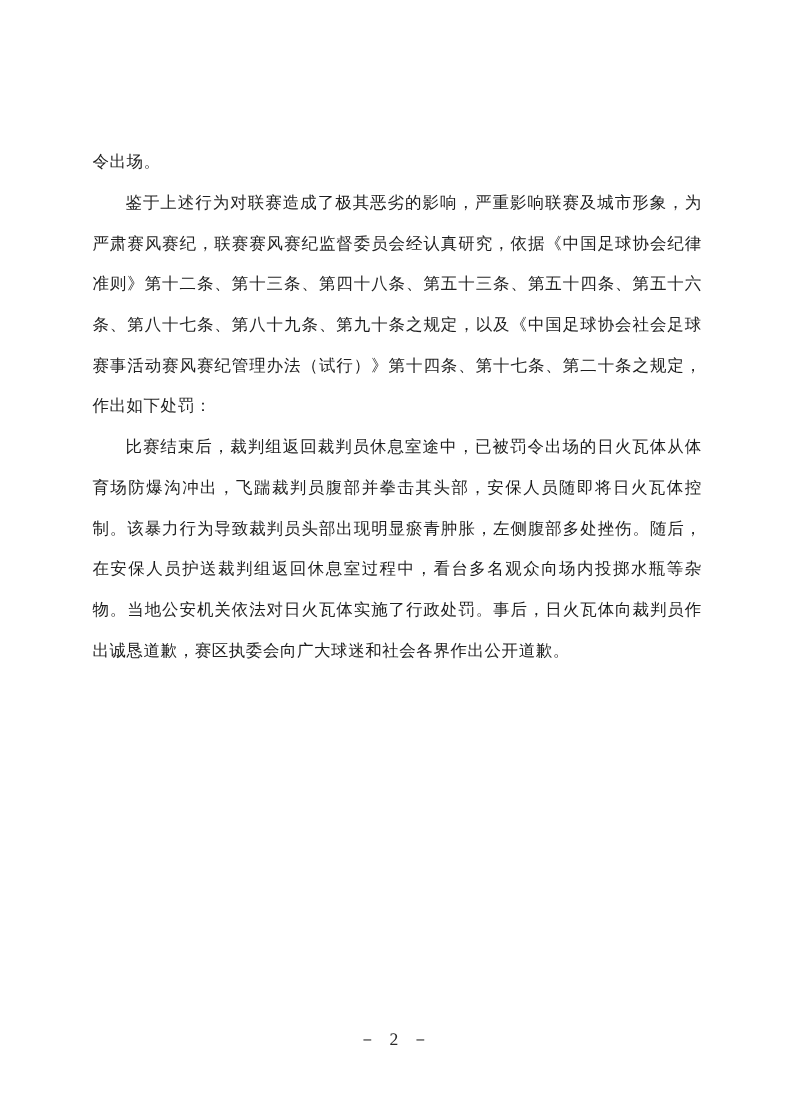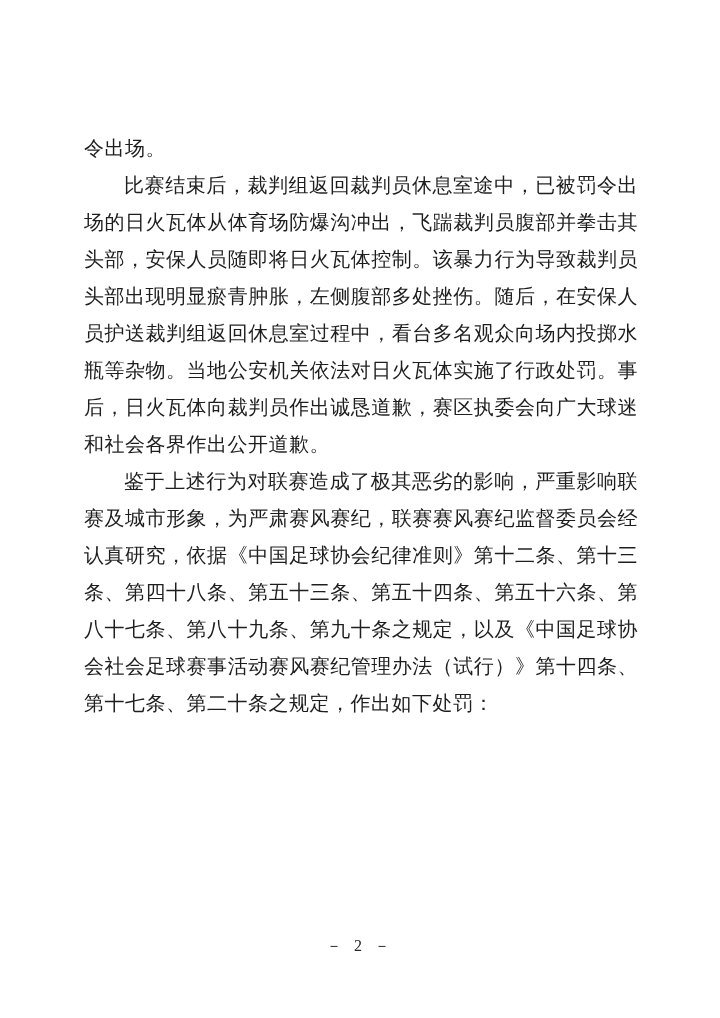--- a/index.html
+++ b/index.html
@@ -14,21 +14,21 @@
     background: #ffffff;
     overflow: hidden;
     font-family: "Liberation Serif", "DejaVu Serif", serif;
     color: #1e1e1e;
   }
   .content {
     position: absolute;
     left: 84px;
     top: 130px;
     width: 554px;
-    font-size: 20px;
+    font-size: 15px;
     line-height: 37px;
     text-align: justify;
     text-justify: inter-ideograph;
     letter-spacing: 0.5px;
   }
   .content p {
     margin: 0;
     padding: 0;
   }
   .content p.indent {
@@ -45,17 +45,17 @@
     letter-spacing: 4px;
     color: #2a2a2a;
   }
 </style>
 </head>
 <body>
 
 <div class="page">
   <div class="content">
     <p>令出场。</p>
+    <p class="indent">鉴于上述行为对联赛造成了极其恶劣的影响，严重影响联赛及城市形象，为严肃赛风赛纪，联赛赛风赛纪监督委员会经认真研究，依据《中国足球协会纪律准则》第十二条、第十三条、第四十八条、第五十三条、第五十四条、第五十六条、第八十七条、第八十九条、第九十条之规定，以及《中国足球协会社会足球赛事活动赛风赛纪管理办法（试行）》第十四条、第十七条、第二十条之规定，作出如下处罚：</p>
     <p class="indent">比赛结束后，裁判组返回裁判员休息室途中，已被罚令出场的日火瓦体从体育场防爆沟冲出，飞踹裁判员腹部并拳击其头部，安保人员随即将日火瓦体控制。该暴力行为导致裁判员头部出现明显瘀青肿胀，左侧腹部多处挫伤。随后，在安保人员护送裁判组返回休息室过程中，看台多名观众向场内投掷水瓶等杂物。当地公安机关依法对日火瓦体实施了行政处罚。事后，日火瓦体向裁判员作出诚恳道歉，赛区执委会向广大球迷和社会各界作出公开道歉。</p>
-    <p class="indent">鉴于上述行为对联赛造成了极其恶劣的影响，严重影响联赛及城市形象，为严肃赛风赛纪，联赛赛风赛纪监督委员会经认真研究，依据《中国足球协会纪律准则》第十二条、第十三条、第四十八条、第五十三条、第五十四条、第五十六条、第八十七条、第八十九条、第九十条之规定，以及《中国足球协会社会足球赛事活动赛风赛纪管理办法（试行）》第十四条、第十七条、第二十条之规定，作出如下处罚：</p>
   </div>
   <div class="footer">－ 2 －</div>
 </div>
 
 </body></html>

